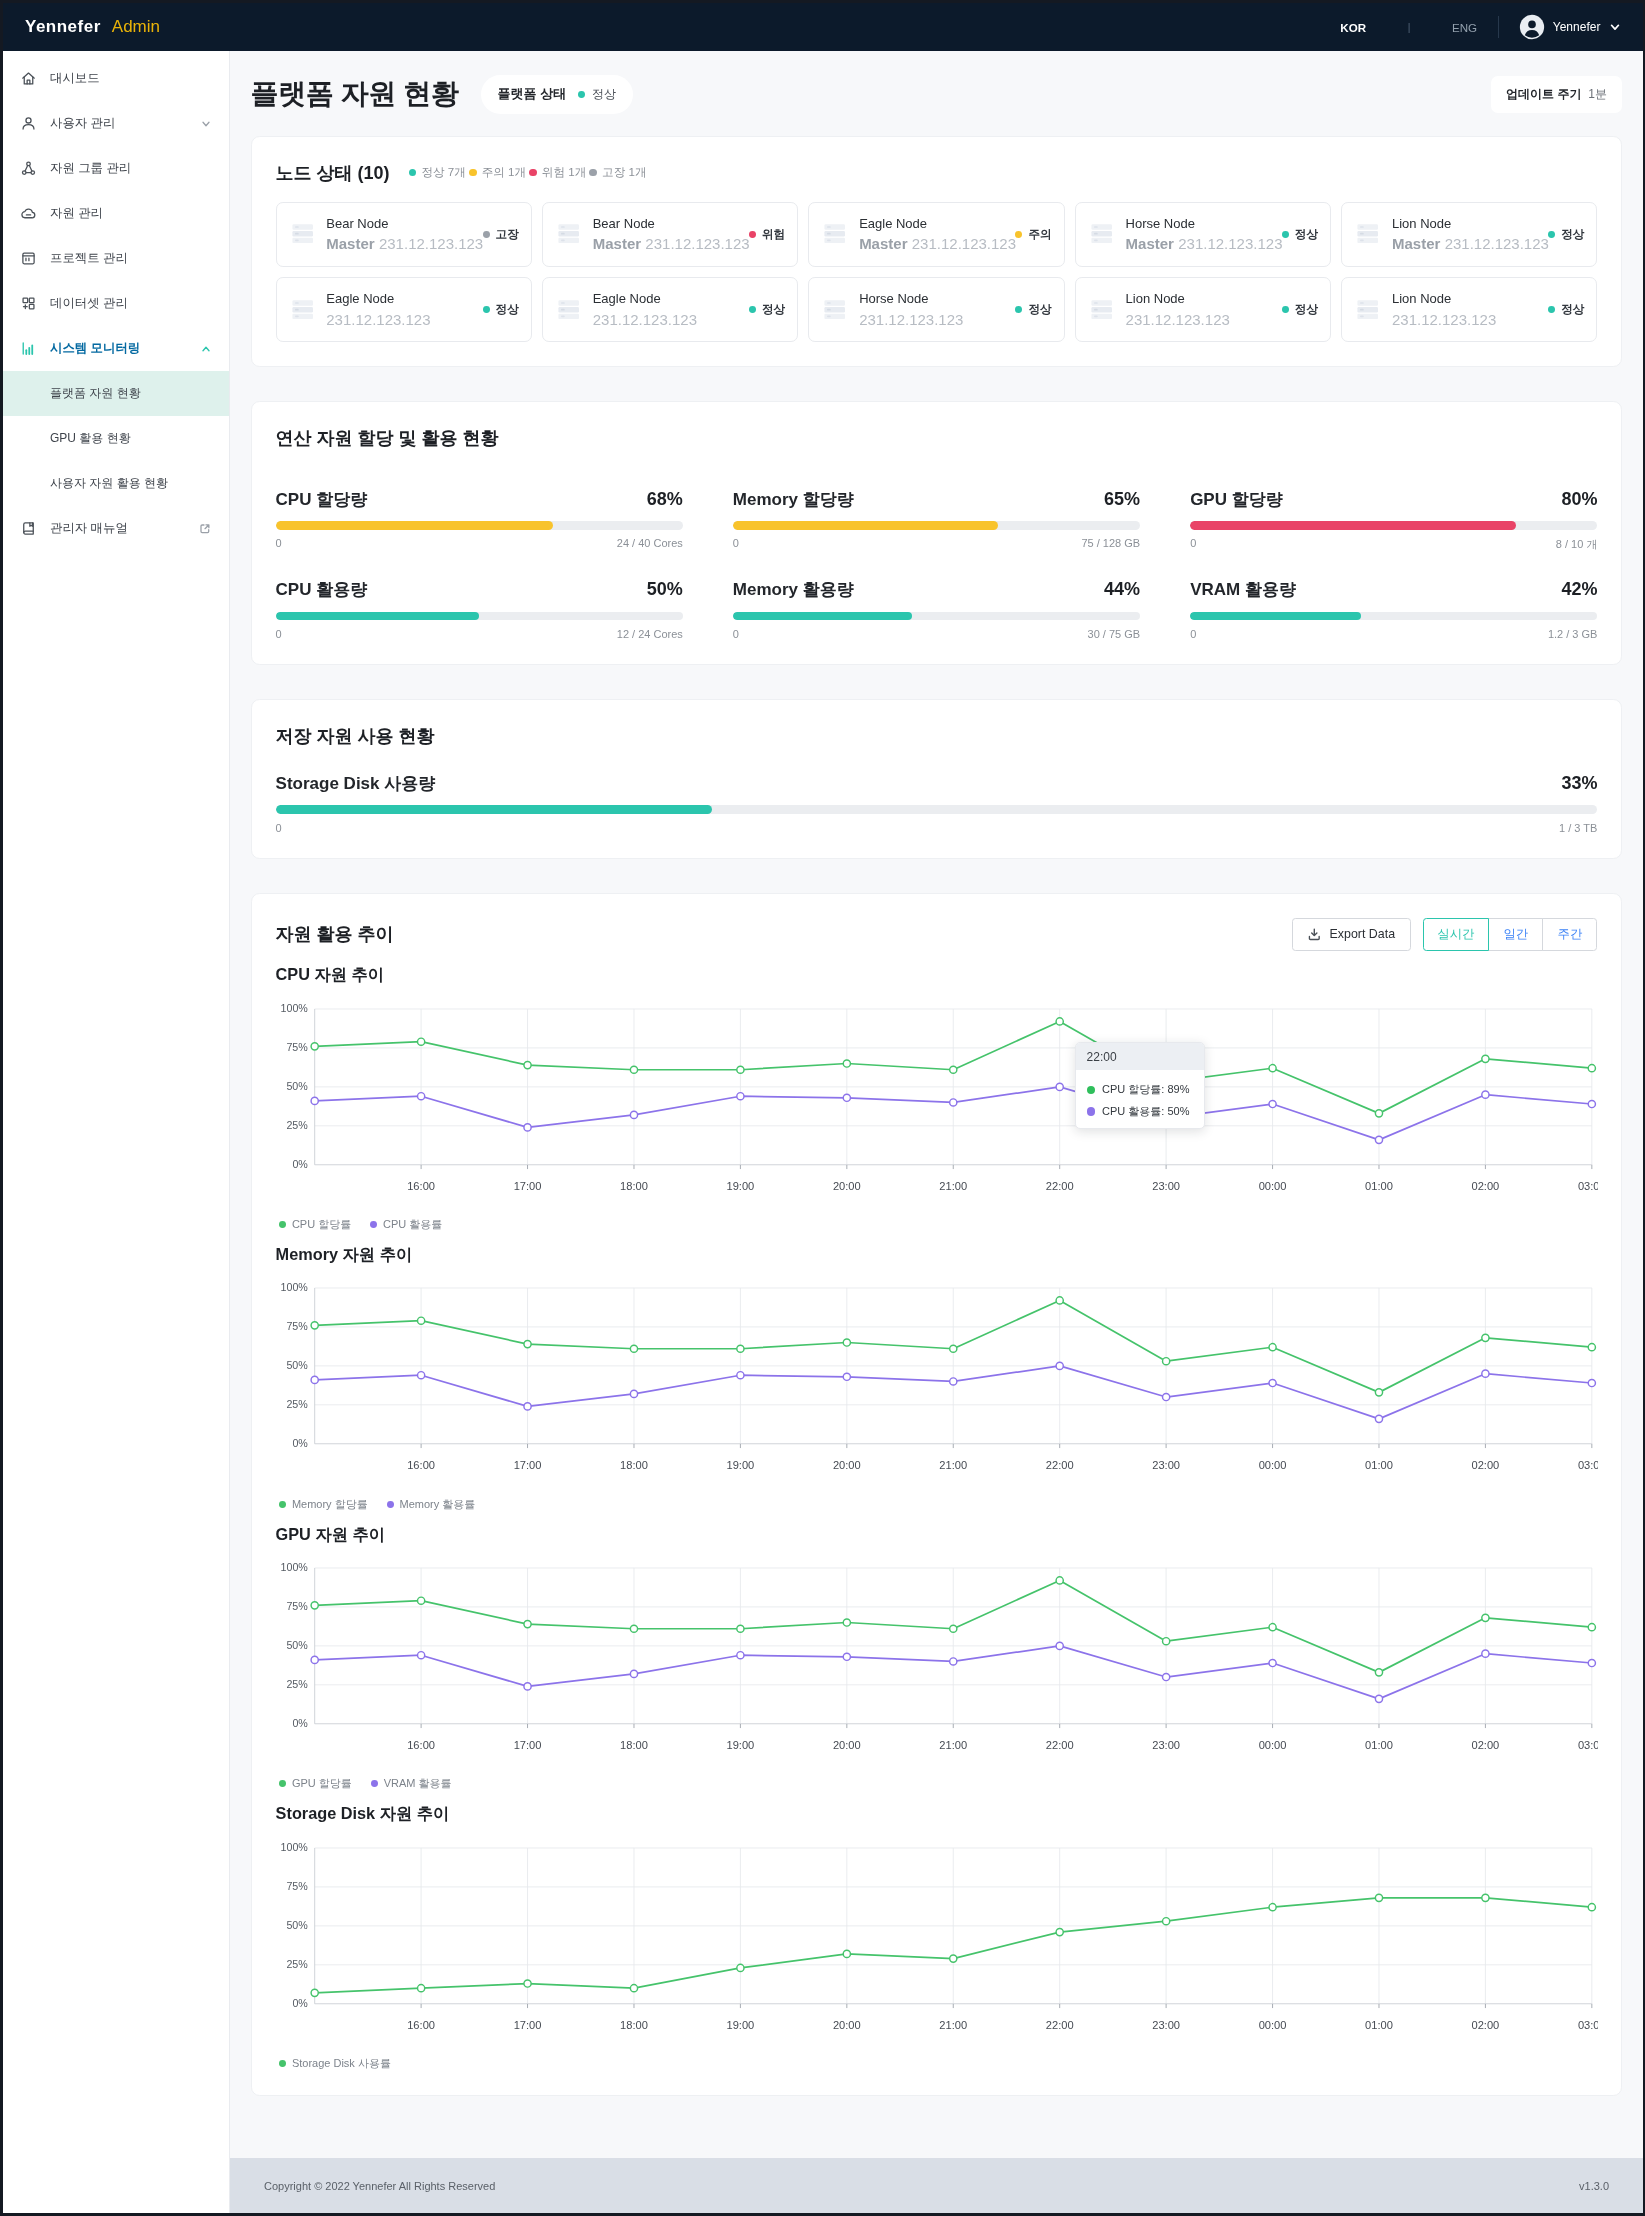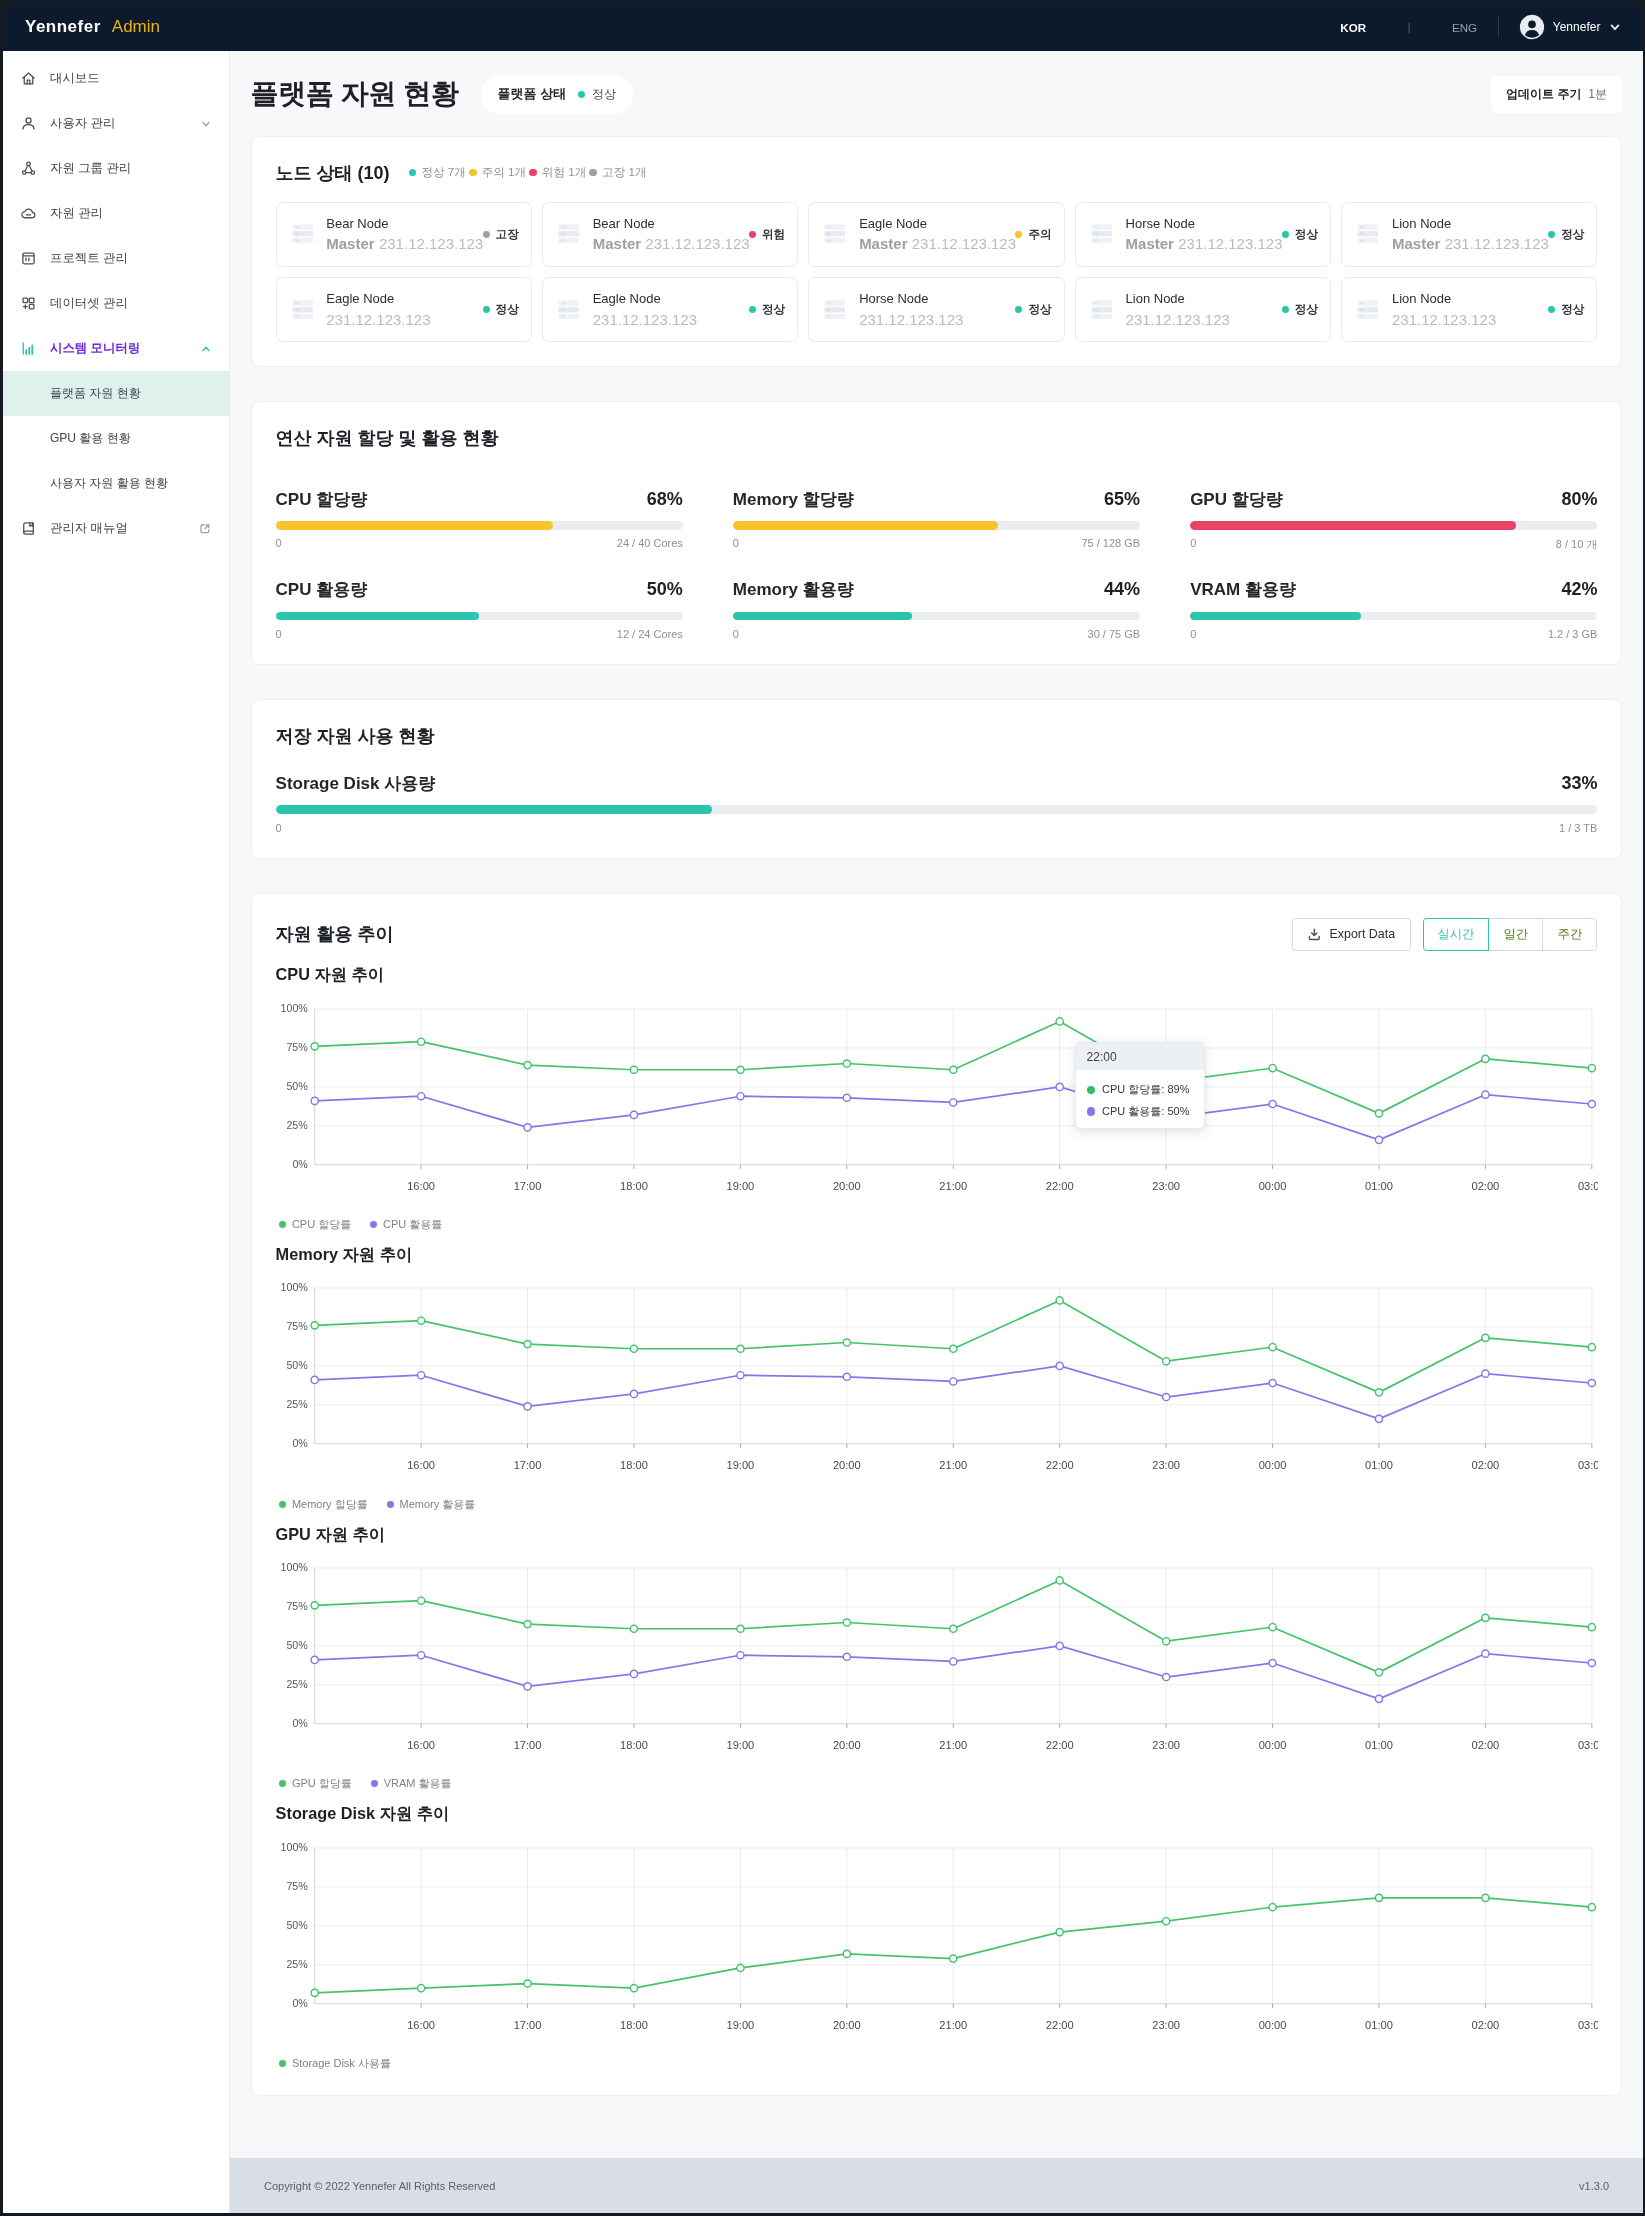--- a/index.html
+++ b/index.html
@@ -23,21 +23,21 @@
   .top-divider { width:0.9px; height:22px; background:#27384c; margin:0 20.6px; }
   .user-menu { display:flex; align-items:center; cursor:pointer; }
   .user-name { color:#fff; font-size:12px; margin:0 8.6px 0 7.7px; }
 
   
   .app-body { flex:1; display:flex; min-height:0; }
   .sidebar { width:227px; background:#fff; border-right:0.9px solid #e9ebef; flex:0 0 auto; padding-top:5.1px; }
   .side-item { height:45px; display:flex; align-items:center; padding:0 17px; font-size:12.4px; color:#3e434b; cursor:pointer; }
   .side-item .icon { width:17px; height:17px; margin-right:13px; flex:0 0 auto; display:flex; align-items:center; justify-content:center; }
   .side-item .chev { margin-left:auto; display:flex; }
-  .side-item.active-parent { color:#6d28d9; font-weight:600; }
+  .side-item.active-parent { color:#0369a1; font-weight:600; }
   .side-sub .side-subitem { height:45px; display:flex; align-items:center; padding-left:47px; font-size:12px; color:#3e434b; cursor:pointer; }
   .side-sub .side-subitem.active { background:#def1ec; }
   .ext-icon { margin-left:auto; display:flex; }
 
   .main { flex:1; display:flex; flex-direction:column; min-width:0; background:#f7f8fa; }
   .content { padding:24px 20.6px 0 20.6px; }
 
   
   .page-head { display:flex; align-items:center; margin-bottom:22px; }
   .page-title { font-size:28px; font-weight:700; color:#1d2025; letter-spacing:-0.4px; }
@@ -80,21 +80,21 @@
   .gauge-pct { font-size:18px; font-weight:700; color:#1d2025; }
   .gauge-track { height:8.6px; border-radius:5.1px; background:#ebedf0; overflow:hidden; }
   .gauge-fill { height:100%; border-radius:5.1px; }
   .gauge-sub { display:flex; justify-content:space-between; font-size:11px; color:#8b9097; margin-top:7.7px; }
 
   
   .trend-head { display:flex; align-items:center; margin-bottom:12px; }
   .trend-actions { margin-left:auto; display:flex; align-items:center; }
   .export-btn { display:flex; align-items:center; gap:7.7px; height:33px; padding:0 14.6px; background:#fff; border:0.9px solid #d5d8dd; border-radius:3.4px; font-size:12.4px; color:#2b2f34; cursor:pointer; }
   .tab-group { display:flex; margin-left:12px; }
-  .tab { height:33px; min-width:55px; padding:0 13.7px; display:flex; align-items:center; justify-content:center; background:#fff; border:0.9px solid #d5d8dd; font-size:12.4px; color:#4d7c0f; cursor:pointer; margin-left:-0.9px; }
+  .tab { height:33px; min-width:55px; padding:0 13.7px; display:flex; align-items:center; justify-content:center; background:#fff; border:0.9px solid #d5d8dd; font-size:12.4px; color:#3b82f6; cursor:pointer; margin-left:-0.9px; }
   .tab:first-child { border-radius:3.4px 0 0 3.4px; margin-left:0; }
   .tab:last-child { border-radius:0 3.4px 3.4px 0; }
   .tab.active { border-color:#2bc5ad; color:#2bc5ad; position:relative; z-index:1; }
 
   .chart-block { margin-top:12px; }
   .chart-block:first-of-type { margin-top:13.7px; }
   .chart-title { font-size:16.3px; font-weight:700; color:#1d2025; margin-bottom:10.3px; }
   .chart-plot { position:relative; }
   .chart-legend { display:flex; align-items:center; gap:19px; margin-top:3.4px; padding-left:3.4px; }
   .chart-legend .legend-item { font-size:11px; color:#7d838b; }

